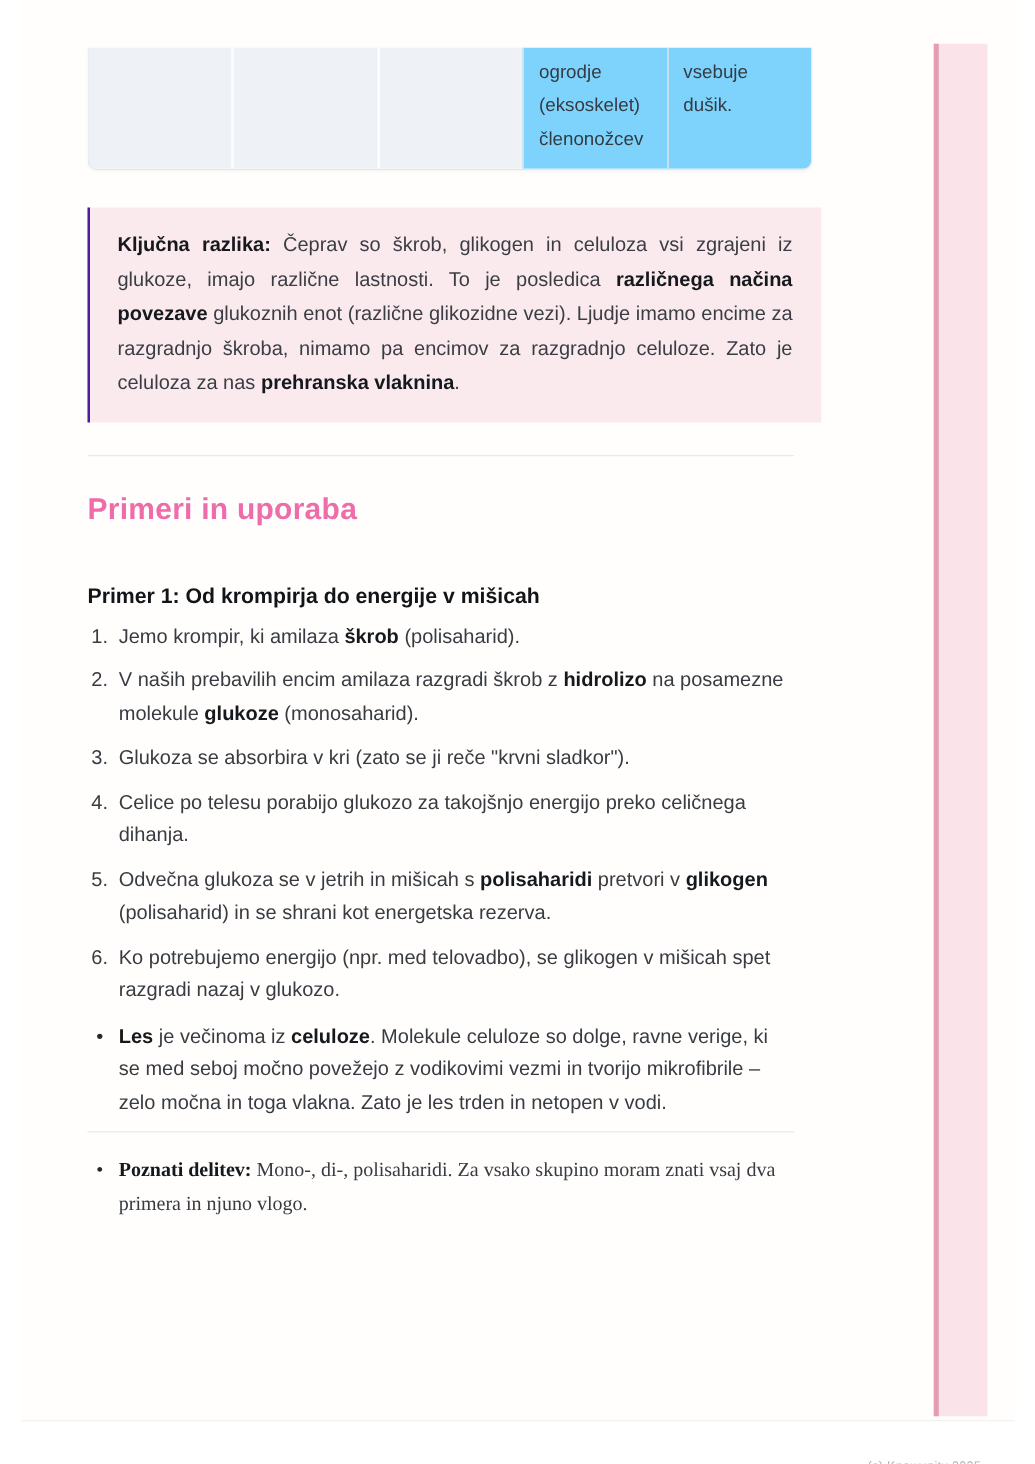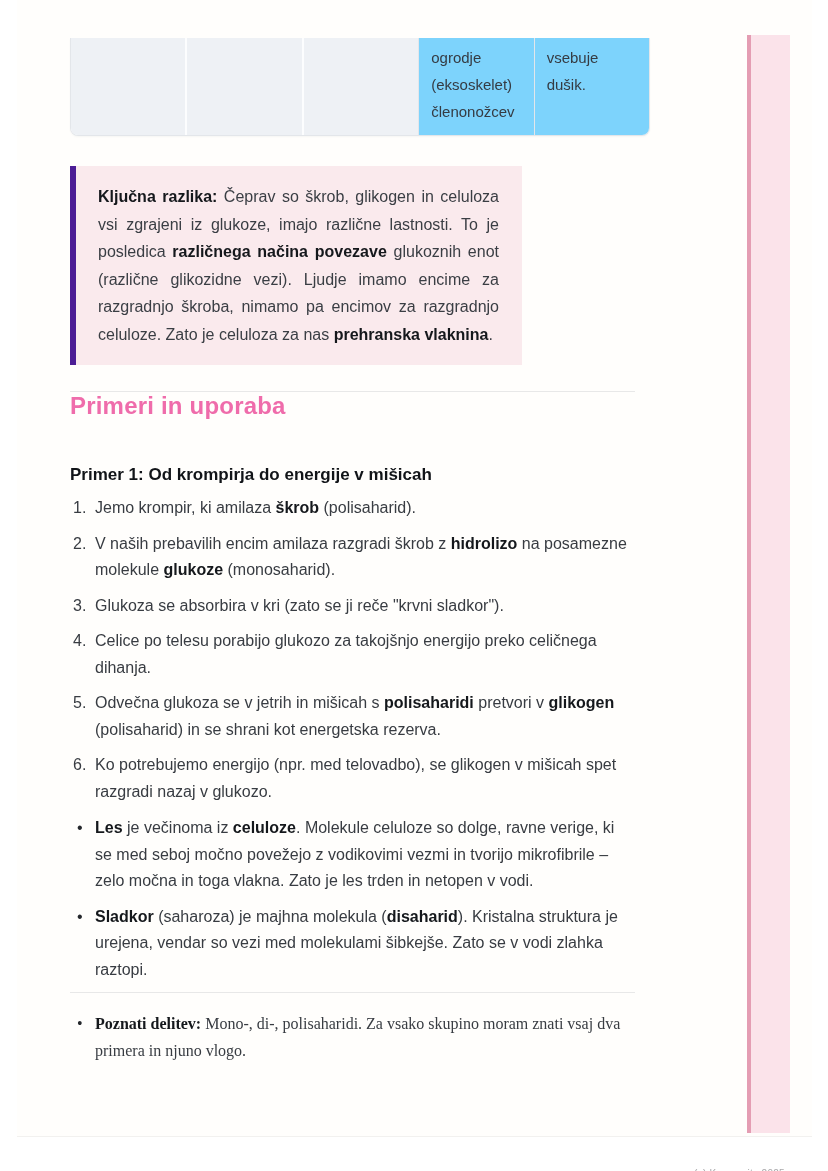--- a/index.html
+++ b/index.html
@@ -55,42 +55,42 @@
     border-left: 1px solid #e3e6ea;
     background: #7dd3fc;
   }
   .ctable .cell:first-child { border-left: none; }
   .ctable .cell.shaded { background: #eef1f5; border-left: 2px solid #fcfdfe; }
   .ctable .cell.shaded:first-child { border-left: none; }
 
   
   .callout {
     margin-top: 30px;
-    width: 452px;
+    width: 587px;
     background: #faeaed;
-    border-left: 6px solid #4c1d95;
+    border-left: 2px solid #4c1d95;
     padding: 17px 23px 17px 22px;
     text-align: justify;
     line-height: 27.5px;
     color: #3a3e44;
   }
 
   hr.divider {
     border: none; border-top: 1px solid #e8e8e8;
     width: 565px; height: 0;
   }
   .hr1 { margin-top: 26px; }
   .hr2 { margin-top: 8px; }
 
   h2.pink {
     font-size: 24px; line-height: 27px;
     color: #ef6cab; font-weight: bold;
     letter-spacing: 0.2px;
   }
-  .h2-1 { }
+  .h2-1 { margin-top: 29px; }
   .h2-2 { margin-top: 29px; }
   h3.sub {
     font-size: 17px; line-height: 21px;
     color: #111418; font-weight: bold;
   }
   .h3-1 { margin-top: 45px; }
   .h3-2 { margin-top: 16px; }
 
   ol.steps { margin-top: 10px; list-style: none; counter-reset: step; }
   ol.steps > li {
@@ -146,21 +146,20 @@
     <li><span>V naših prebavilih encim amilaza razgradi škrob z </span><b>hidrolizo</b><span> na posamezne molekule </span><b>glukoze</b><span> (monosaharid).</span></li>
     <li><span>Glukoza se absorbira v kri (zato se ji reče "krvni sladkor").</span></li>
     <li><span>Celice po telesu porabijo glukozo za takojšnjo energijo preko celičnega dihanja.</span></li>
     <li><span>Odvečna glukoza se v jetrih in mišicah s </span><b>polisaharidi</b><span> pretvori v </span><b>glikogen</b><span> (polisaharid) in se shrani kot energetska rezerva.</span></li>
     <li><span>Ko potrebujemo energijo (npr. med telovadbo), se glikogen v mišicah spet razgradi nazaj v glukozo.</span></li>
   </ol>
 
 
   <ul class="points">
     <li><b>Les</b><span> je večinoma iz </span><b>celuloze</b><span>. Molekule celuloze so dolge, ravne verige, ki se med seboj močno povežejo z vodikovimi vezmi in tvorijo mikrofibrile – zelo močna in toga vlakna. Zato je les trden in netopen v vodi.</span></li>
-    <li><b>Sladkor</b><span> (saharoza) je majhna molekula (</span><b>disaharid</b><span>). Kristalna struktura je urejena, vendar so vezi med molekulami šibkejše. Zato se v vodi zlahka raztopi.</span></li>
   </ul>
 
   <hr class="divider hr2">
 
 
   <ul class="points last">
     <li><b>Poznati delitev:</b><span> Mono-, di-, polisaharidi. Za vsako skupino moram znati vsaj dva primera in njuno vlogo.</span></li>
   </ul>
 
 </div>

